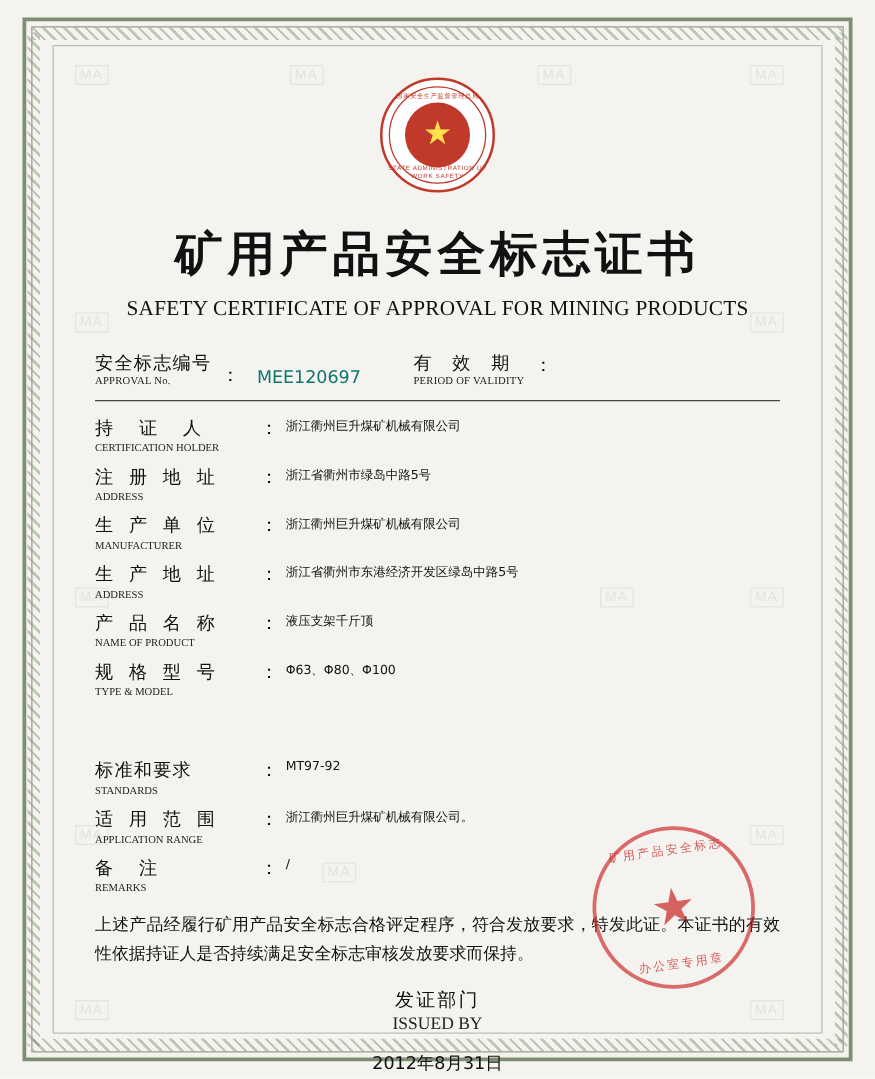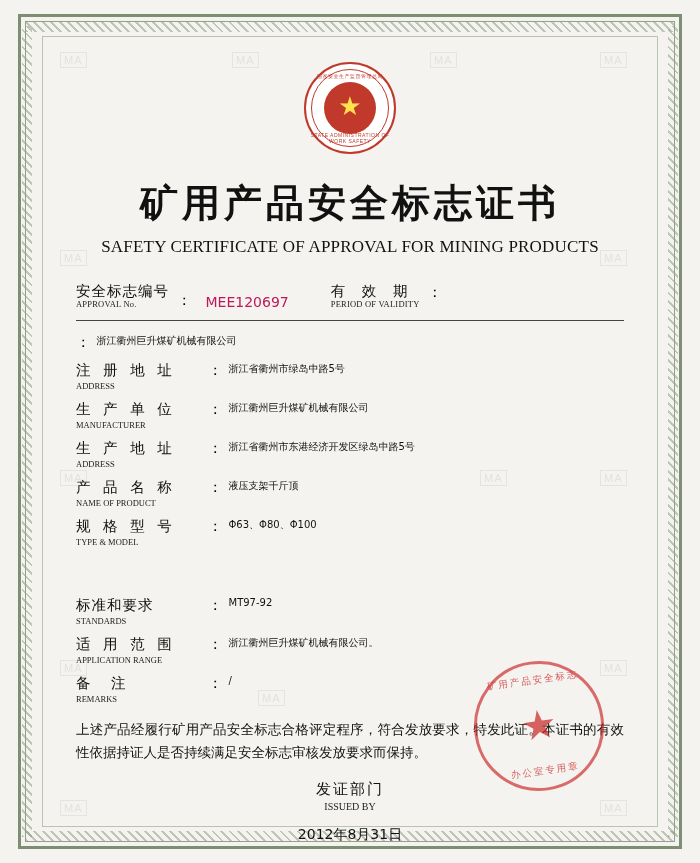--- a/index.html
+++ b/index.html
@@ -176,21 +176,21 @@
   .lbl .en {
     display: block;
     font-size: 8.5px;
     color: #222;
     letter-spacing: 0.2px;
     font-family: "Liberation Serif", serif;
     margin-top: 1px;
   }
   .val {
     font-size: 14px;
-    color: #be185d;
+    color: #0f766e;
     font-family: "DejaVu Sans", sans-serif;
     white-space: nowrap;
   }
   .approval-left { display: flex; align-items: flex-end; gap: 8px; }
   .approval-right { display: flex; align-items: flex-start; gap: 8px; margin-left: 42px; }
   .approval-right .lbl .cn { letter-spacing: 6px; }
 
   .hr-main {
     border: none;
     border-top: 1px solid #444;
@@ -255,21 +255,21 @@
     margin-top: 16px;
     text-align: center;
   }
   .issued .cn {
     font-size: 15px;
     letter-spacing: 2px;
     color: #111;
     font-family: "DejaVu Sans", sans-serif;
   }
   .issued .en {
-    font-size: 10px;
+    font-size: 14px;
     color: #222;
     font-family: "Liberation Serif", serif;
     margin-top: 2px;
   }
   .issue-date {
     margin-top: 14px;
     text-align: center;
     font-size: 14px;
     color: #111;
     font-family: "DejaVu Sans", sans-serif;
@@ -370,20 +370,24 @@
         </span>
         <span class="colon">：</span>
       </div>
     </div>
 
     <hr class="hr-main">
 
     <div class="fields">
 
       <div class="field-row">
+        <span class="field-label">
+          <span class="cn sp4">持 证 人</span>
+          <span class="en">CERTIFICATION HOLDER</span>
+        </span>
         <span class="colon">：</span>
         <span class="field-value">浙江衢州巨升煤矿机械有限公司</span>
       </div>
 
       <div class="field-row">
         <span class="field-label">
           <span class="cn sp2">注 册 地 址</span>
           <span class="en">ADDRESS</span>
         </span>
         <span class="colon">：</span>

